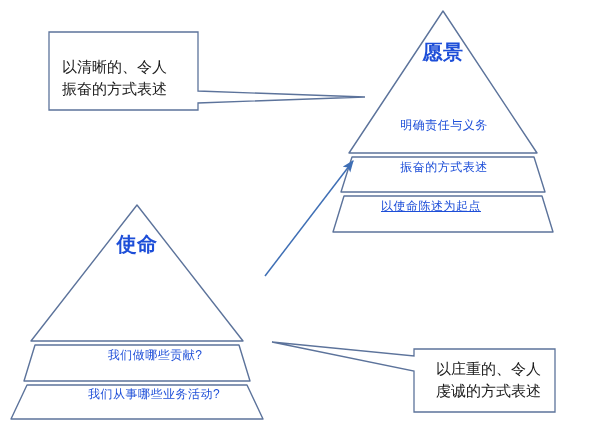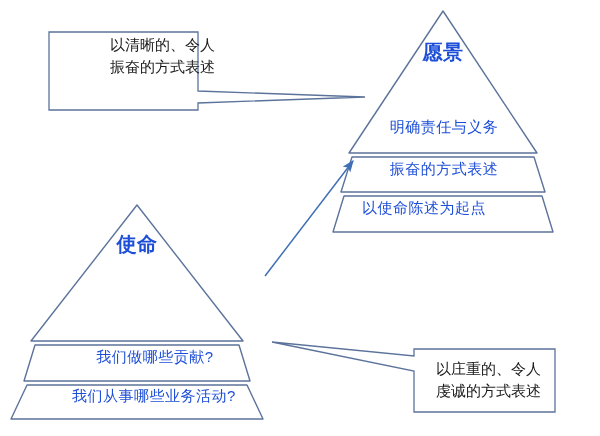--- a/index.html
+++ b/index.html
@@ -34,43 +34,43 @@
     white-space: nowrap;
     line-height: 1.25;
     letter-spacing: 0.5px;
   }
   .pyramid-title {
     font-size: 20px;
     font-weight: bold;
     text-align: center;
   }
   .tier-label {
-    font-size: 15px;
+    font-size: 12px;
     text-align: center;
   }
   .callout-text {
     position: absolute;
     font-size: 15px;
     color: #1a1a1a;
     line-height: 1.45;
     text-align: left;
     white-space: pre-line;
   }
   
   #vision-title   { left: 393px; top: 40px;  width: 100px; }
   #vision-tier-1  { left: 355px; top: 118px; width: 178px; }
   #vision-tier-2  { left: 355px; top: 160px; width: 178px; }
-  #vision-tier-3  { left: 335px; top: 199px; width: 178px; }
+  #vision-tier-3  { left: 342px; top: 199px; width: 178px; text-decoration: underline; }
   
   #mission-title  { left: 105px; top: 232px; width: 64px; font-family: Liberation Serif, serif; }
   #mission-tier-1 { left: 52px;  top: 307px; width: 206px; }
   #mission-tier-2 { left: 52px;  top: 348px; width: 206px; text-align: center; }
   #mission-tier-3 { left: 46px;  top: 387px; width: 216px; }
   
-  #callout-vision-text  { left: 62px;  top: 34px;  width: 132px; margin-left: 48px; }
+  #callout-vision-text  { left: 62px;  top: 56px;  width: 132px; }
   #callout-mission-text { left: 436px; top: 358px; width: 132px; }
 </style>
 </head>
 <body>
 
 <div id="canvas">
 
   <svg id="vector-layer" viewBox="0 0 600 436" xmlns="http://www.w3.org/2000/svg">
 
     <g>

